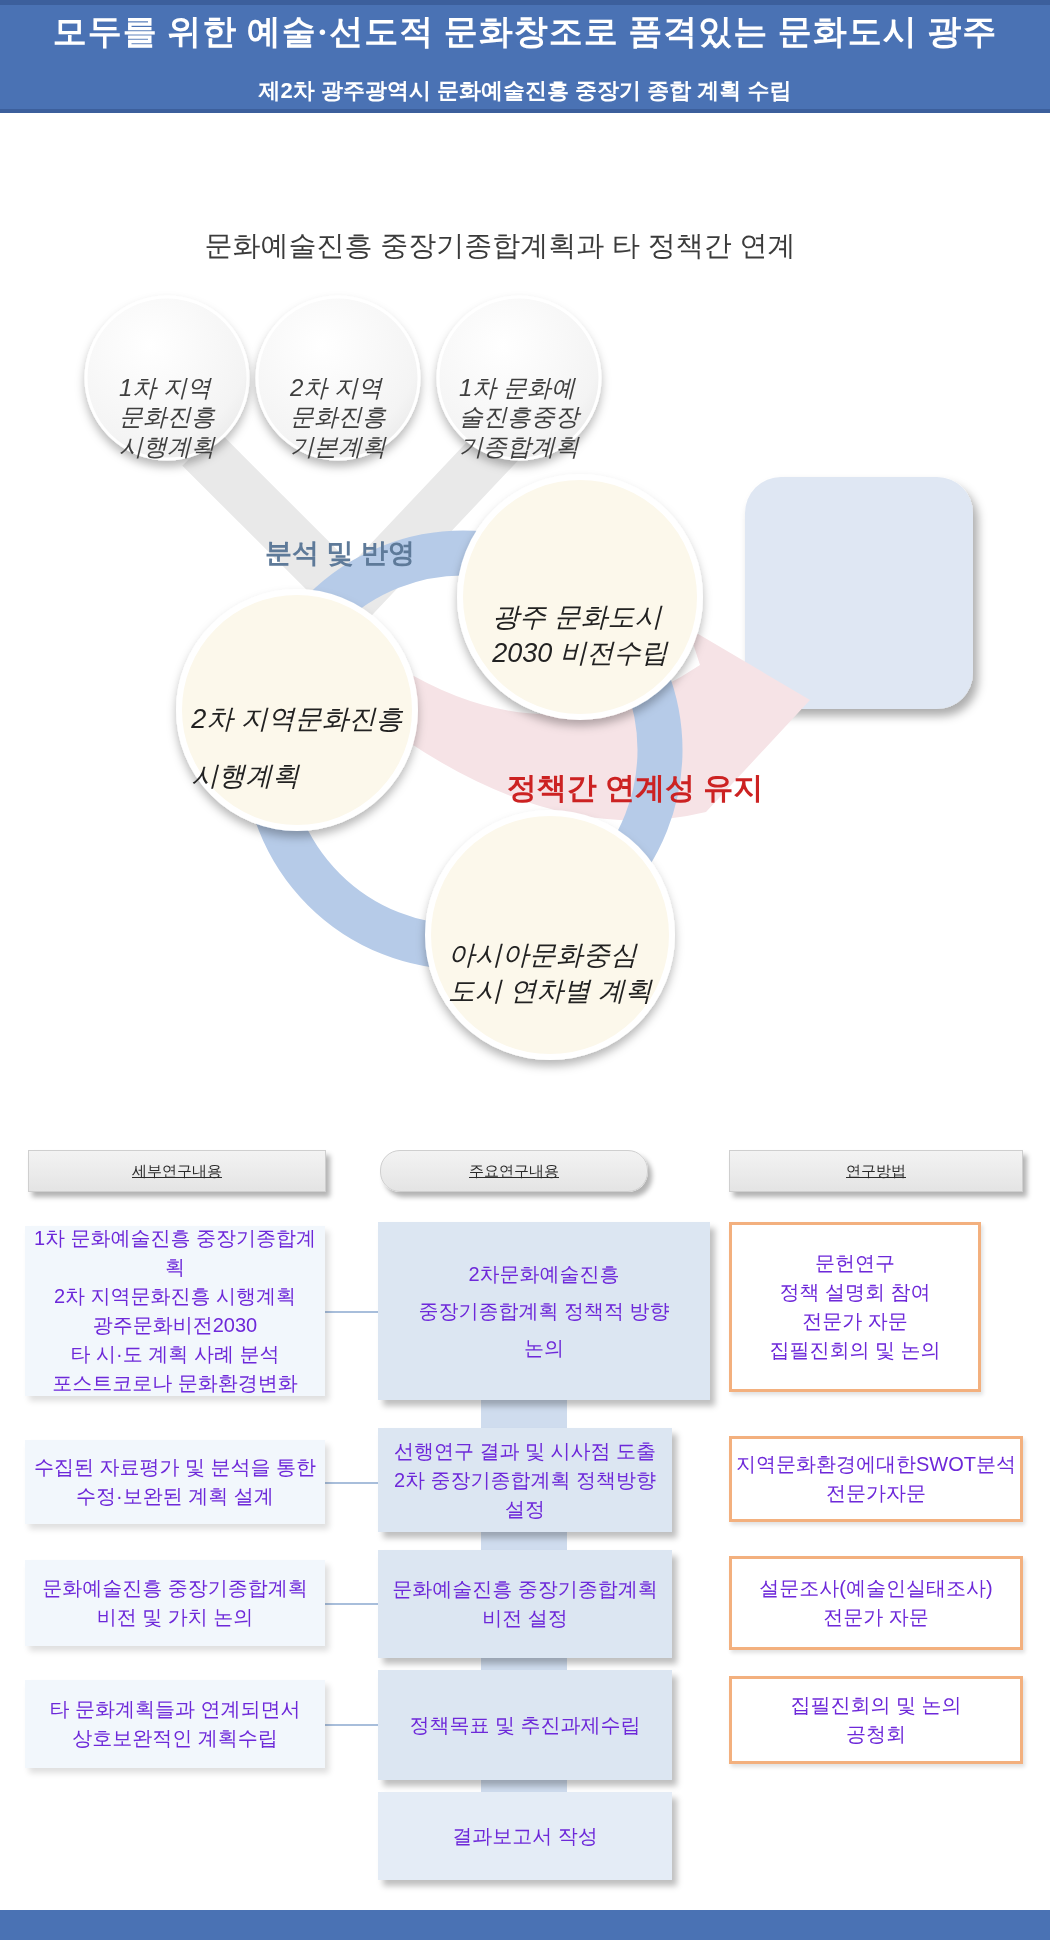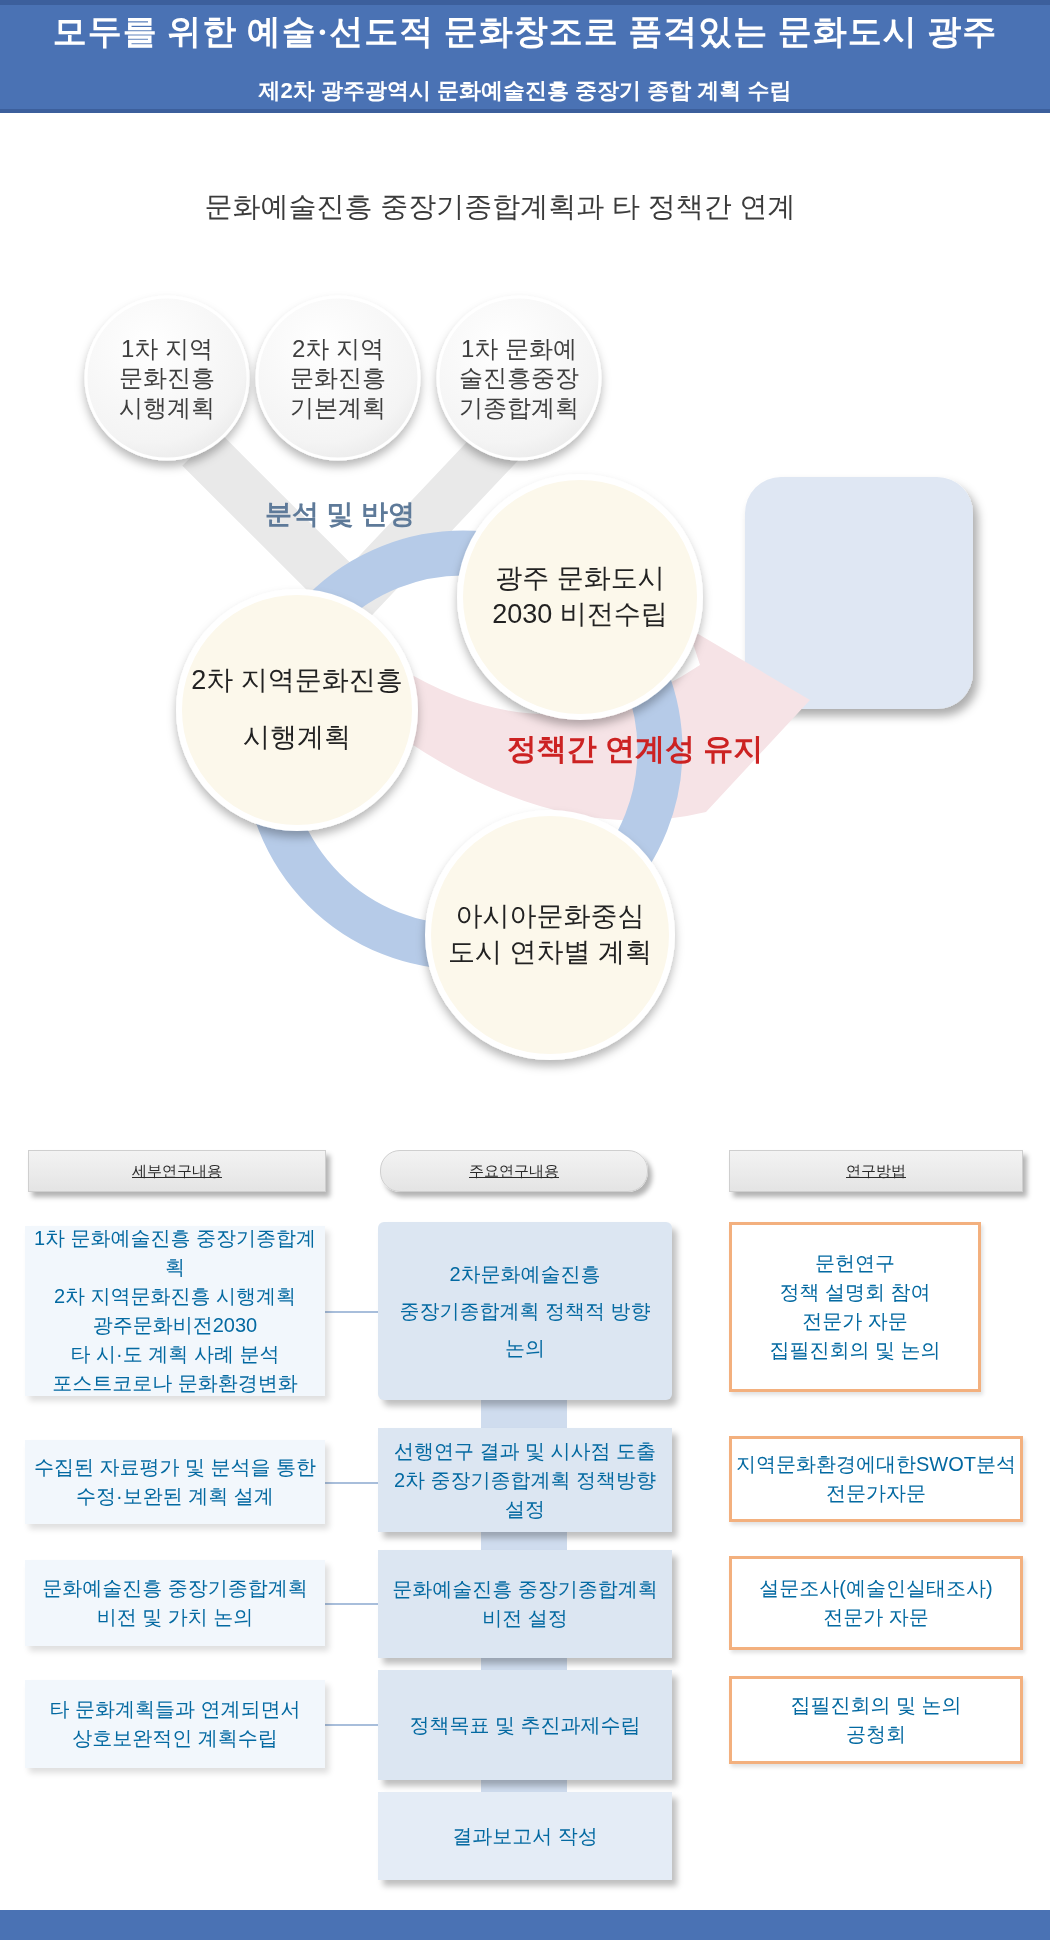--- a/index.html
+++ b/index.html
@@ -8,36 +8,36 @@
 
   
   .hdr{position:absolute;left:0;top:0;width:100%;height:113px;background:#4a72b4;
        border-top:5px solid #3c5f9c;border-bottom:4px solid #3c5f9c;box-sizing:border-box;
        display:flex;flex-direction:column;align-items:center;justify-content:center;gap:21px;}
   .hdr-title{font-family:"Liberation Serif", serif;font-weight:bold;font-size:34px;color:#ffffff;letter-spacing:1px;white-space:nowrap;}
   .hdr-sub{font-weight:bold;font-size:22px;color:#ffffff;white-space:nowrap;}
 
   
   .abs{position:absolute;box-sizing:border-box;}
-  .ctr{display:flex;align-items:center;justify-content:center;text-align:center;}
-  .pre{white-space:pre-line;}
+  .ctr{display:flex;align-items:center;justify-content:center;margin-top:39px;}
+  .pre{white-space:pre-line;font-style:italic;}
   .diagram-title{left:125px;top:188px;width:750px;font-size:28px;color:#3b3b3b;}
   .tcircle-txt{width:170px;font-size:24px;line-height:1.22;color:#3f3f3f;}
   .analysis-lbl{left:240px;top:496px;width:200px;font-size:27px;font-weight:bold;color:#5e7a99;}
   .cream-txt{width:280px;font-size:27px;line-height:1.35;color:#222;}
   .box-txt{left:745px;top:536px;width:228px;font-size:29px;font-weight:bold;line-height:1.3;color:#0d0d0d;}
   .red-lbl{left:480px;top:729px;width:310px;font-size:30px;font-weight:bold;color:#cc2222;}
 
   
   .col-hdr{position:absolute;height:42px;background:linear-gradient(180deg,#f3f3f3,#e4e4e4);
            border:1px solid #cfcfcf;box-shadow:4px 5px 5px rgba(0,0,0,0.30);
            display:flex;align-items:center;justify-content:center;
            font-size:15px;color:#2b2b2b;box-sizing:border-box;text-decoration:underline;}
   .fbox{position:absolute;display:flex;align-items:center;justify-content:center;
-        text-align:center;font-size:20px;line-height:1.45;color:#0369a1;
+        text-align:center;font-size:20px;line-height:1.45;color:#6d28d9;
         box-sizing:border-box;white-space:pre-line;z-index:2;}
   .fleft{background:#f2f7fc;box-shadow:4px 5px 6px rgba(0,0,0,0.13);}
   .fmid{background:#dce6f2;box-shadow:5px 6px 6px rgba(0,0,0,0.25);}
   .fmid-tall{line-height:1.85;}
   .fright{background:#ffffff;border:3px solid #f3b07e;box-shadow:2px 3px 4px rgba(0,0,0,0.12);}
   .vband{position:absolute;left:481px;top:1398px;width:86px;height:394px;background:#cfdcee;z-index:1;}
   .hconn{position:absolute;left:325px;width:53px;height:2px;background:#a8bedb;z-index:1;}
   .bottom-bar{position:absolute;left:0;top:1910px;width:100%;height:30px;background:#4a72b4;}
 </style>
 </head>
@@ -113,21 +113,21 @@
   <div class="hconn" style="top:1311px;"></div>
   <div class="hconn" style="top:1482px;"></div>
   <div class="hconn" style="top:1603px;"></div>
   <div class="hconn" style="top:1724px;"></div>
 
   <div class="fbox fleft" style="left:25px;top:1226px;width:300px;height:170px;">1차 문화예술진흥 중장기종합계획
 2차 지역문화진흥 시행계획
 광주문화비전2030
 타 시·도 계획 사례 분석
 포스트코로나 문화환경변화</div>
-  <div class="fbox fmid fmid-tall" style="left:378px;top:1222px;width:294px;height:178px;border-radius:6px;">2차문화예술진흥
+  <div class="fbox fmid fmid-tall" style="left:378px;top:1222px;width:332px;height:178px;">2차문화예술진흥
 중장기종합계획 정책적 방향
 논의</div>
   <div class="fbox fright" style="left:729px;top:1222px;width:252px;height:170px;">문헌연구
 정책 설명회 참여
 전문가 자문
 집필진회의 및 논의</div>
 
   <div class="fbox fleft" style="left:25px;top:1440px;width:300px;height:84px;">수집된 자료평가 및 분석을 통한
 수정·보완된 계획 설계</div>
   <div class="fbox fmid" style="left:378px;top:1428px;width:294px;height:104px;">선행연구 결과 및 시사점 도출

